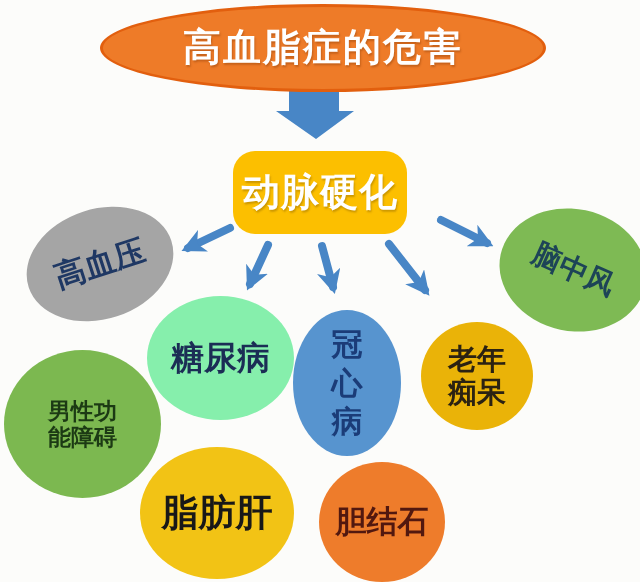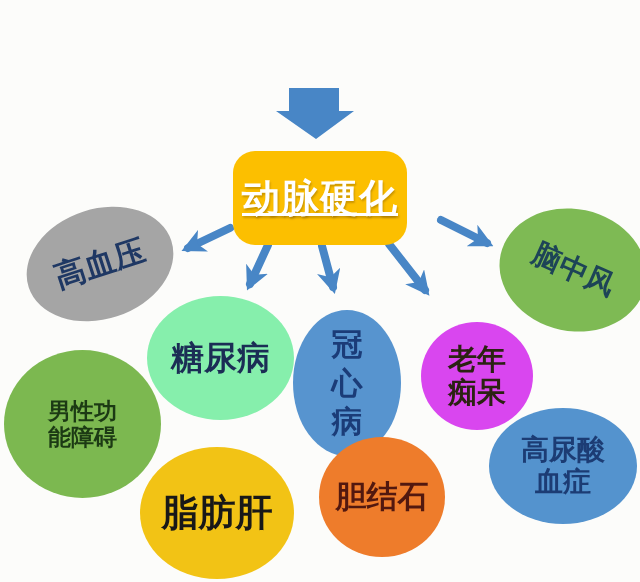--- a/index.html
+++ b/index.html
@@ -22,58 +22,60 @@
 
   .title-ellipse{
     left:100px;top:4px;width:440px;height:82px;
     border:3px solid transparent;
     font-size:38px;letter-spacing:2px;
     text-shadow:1px 2px 2px rgba(120,50,0,.35);
     z-index:2;
   }
 
   .central-rect{
-    position:absolute;left:233px;top:151px;width:174px;height:94px;
+    position:absolute;left:233px;top:151px;width:174px;height:83px;
     border-radius:22px;z-index:2;
     display:flex;align-items:center;justify-content:center;
     font-weight:bold;font-size:38px;letter-spacing:1px;
     text-shadow:1px 2px 2px rgba(130,90,0,.4);
-    text-decoration:underline;
   }
 
   .n-hypertension{left:25px;top:209px;width:150px;height:110px;transform:rotate(-18deg);font-size:31px;}
   .n-stroke{left:499px;top:209px;width:148px;height:122px;transform:rotate(12deg);font-size:29px;}
   .n-stroke .lbl{transform:rotate(12deg);}
   .n-diabetes{left:147px;top:296px;width:147px;height:124px;font-size:33px;}
   .n-coronary{left:293px;top:310px;width:108px;height:146px;font-size:31px;line-height:1.25;}
   .n-dementia{left:421px;top:322px;width:112px;height:108px;font-size:29px;}
   .n-male{left:4px;top:350px;width:157px;height:148px;font-size:23px;}
   .n-uric{left:489px;top:408px;width:148px;height:116px;font-size:28px;}
   .n-fatty{left:140px;top:447px;width:154px;height:132px;font-size:37px;}
-  .n-gall{left:319px;top:437px;width:126px;height:120px;font-size:31px;}
+  .n-gall{left:319px;top:462px;width:126px;height:120px;font-size:31px;}
 </style>
 </head>
 <body style="background: rgb(252, 252, 250);">
 
 <div class="canvas">
 
   <svg class="arrow-layer" viewBox="0 0 640 582" xmlns="http://www.w3.org/2000/svg">
     <defs>
       <marker id="ah" viewBox="0 0 10 10" refX="7" refY="5" markerWidth="3" markerHeight="3" orient="auto-start-reverse">
         <path class="arrow-fill" d="M0,0 L10,5 L0,10 L2.8,5 Z" fill="#4886c6"></path>
       </marker>
     </defs>
     <polygon class="arrow-fill" points="289,88 339,88 339,111 354,111 316,139 276,111 289,111" fill="#4886c6"></polygon>
     <line class="arrow-line" x1="230" y1="228" x2="188" y2="248" stroke-width="8" stroke-linecap="round" marker-end="url(#ah)" stroke="#4886c6"></line>
     <line class="arrow-line" x1="268" y1="245" x2="250" y2="284" stroke-width="8" stroke-linecap="round" marker-end="url(#ah)" stroke="#4886c6"></line>
     <line class="arrow-line" x1="322" y1="246" x2="333" y2="287" stroke-width="8" stroke-linecap="round" marker-end="url(#ah)" stroke="#4886c6"></line>
     <line class="arrow-line" x1="389" y1="244" x2="425" y2="290" stroke-width="8" stroke-linecap="round" marker-end="url(#ah)" stroke="#4886c6"></line>
     <line class="arrow-line" x1="441" y1="220" x2="487" y2="243" stroke-width="8" stroke-linecap="round" marker-end="url(#ah)" stroke="#4886c6"></line>
   </svg>
 
+  <div class="ellipse title-ellipse" style="background: rgb(238, 123, 40); border-color: rgb(226, 95, 14); color: rgb(255, 255, 255);">
+    <span class="lbl">高血脂症的危害</span>
+  </div>
 
   <div class="central-rect" style="background: rgb(252, 191, 0); color: rgb(255, 255, 255);">
     <span class="lbl">动脉硬化</span>
   </div>
 
   <div class="ellipse n-hypertension" style="background: rgb(165, 165, 165); color: rgb(31, 56, 100);">
     <span class="lbl">高血压</span>
   </div>
 
   <div class="ellipse n-stroke" style="background: rgb(126, 186, 84); color: rgb(29, 68, 87);">
@@ -83,34 +85,30 @@
   <div class="ellipse n-diabetes" style="background: #86efac; color: rgb(27, 45, 85);">
     <span class="lbl">糖尿病</span>
   </div>
 
   <div class="ellipse n-coronary" style="background: rgb(87, 148, 207); color: rgb(27, 60, 120);">
     <span class="lbl">冠
 心
 病</span>
   </div>
 
-  <div class="ellipse n-dementia" style="background: #d946ef; color: rgb(43, 34, 18);">
+  <div class="ellipse n-dementia" style="background: #eab308; color: rgb(43, 34, 18);">
     <span class="lbl">老年
 痴呆</span>
   </div>
 
   <div class="ellipse n-male" style="background: rgb(124, 184, 80); color: rgb(28, 58, 20);">
     <span class="lbl">男性功
 能障碍</span>
   </div>
 
-  <div class="ellipse n-uric" style="background: rgb(84, 147, 206); color: rgb(28, 60, 116);">
-    <span class="lbl">高尿酸
-血症</span>
-  </div>
 
   <div class="ellipse n-fatty" style="background: rgb(242, 195, 21); color: rgb(24, 24, 24);">
     <span class="lbl">脂肪肝</span>
   </div>
 
   <div class="ellipse n-gall" style="background: rgb(238, 124, 43); color: rgb(82, 24, 15);">
     <span class="lbl">胆结石</span>
   </div>
 
 </div>

